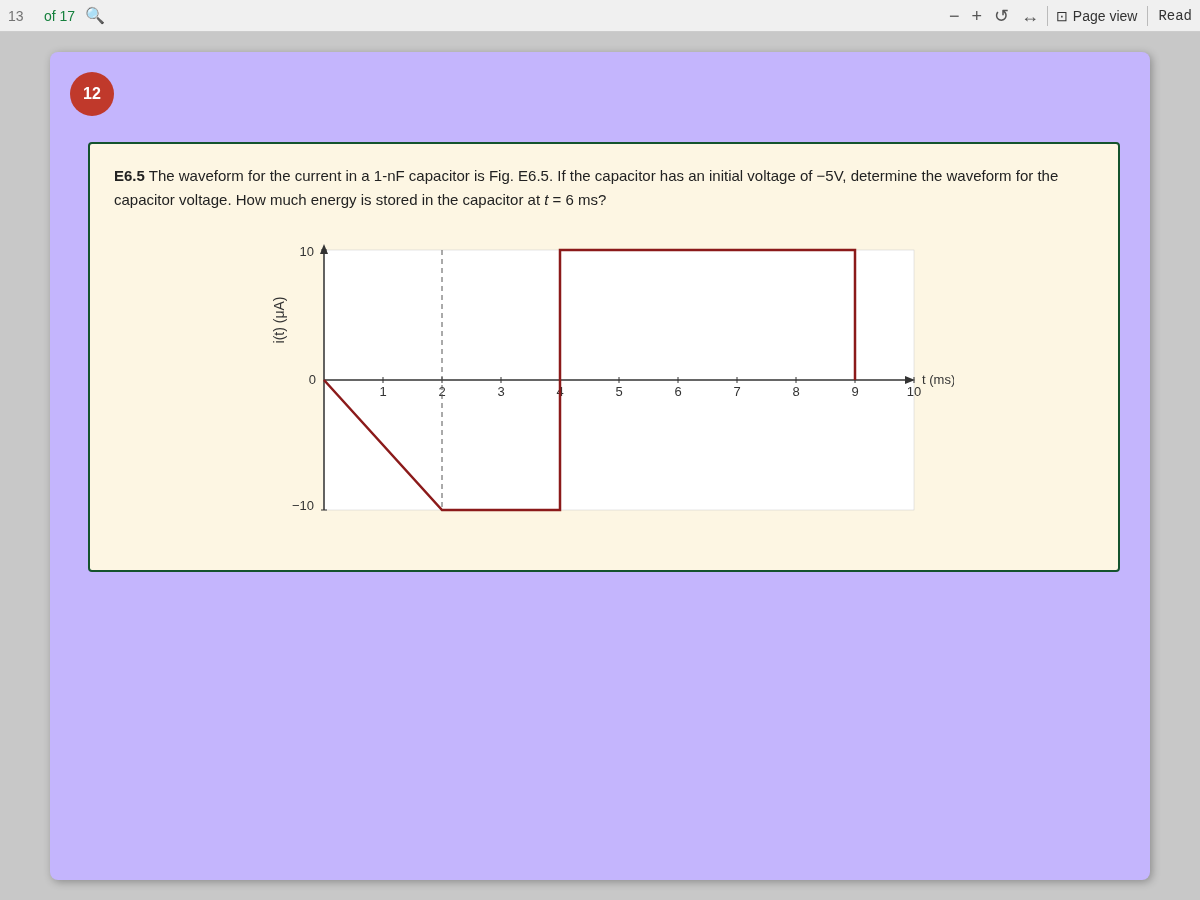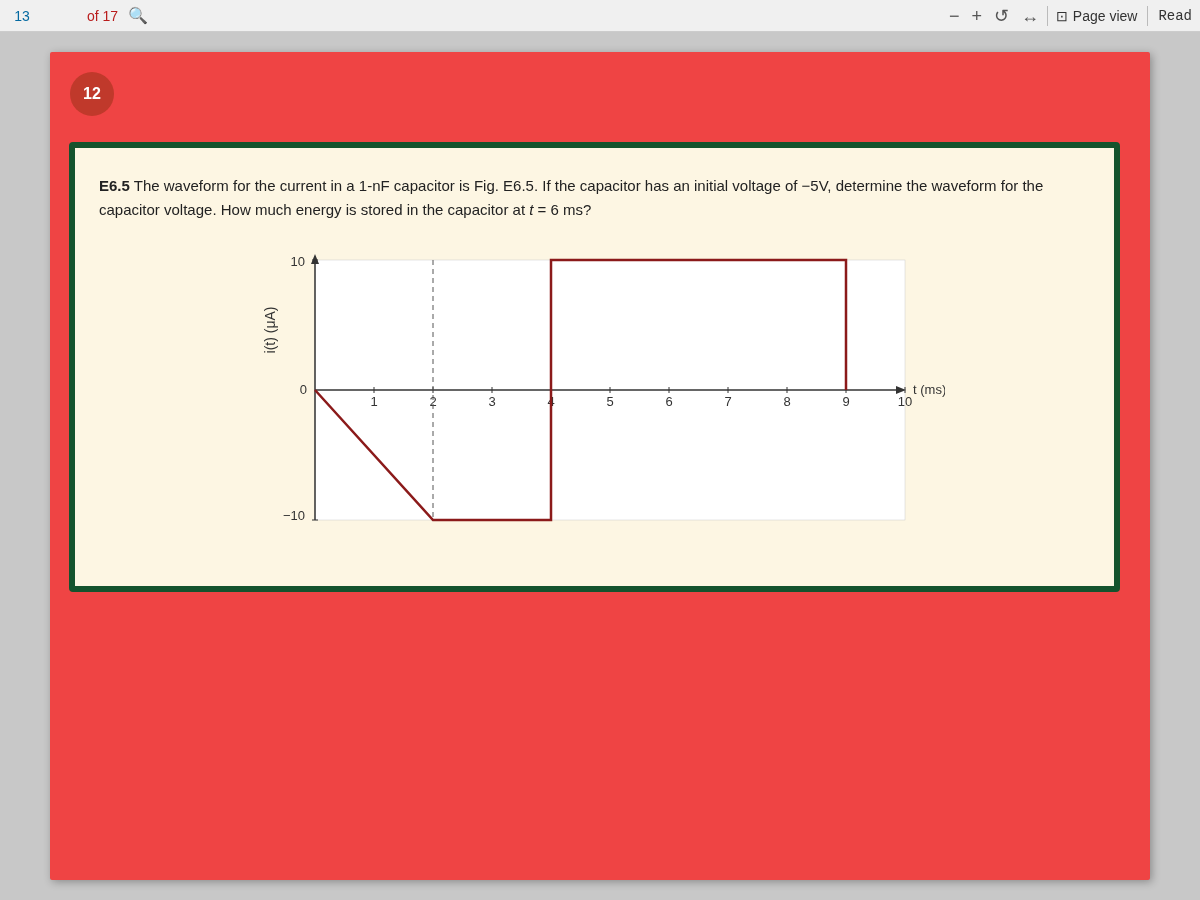--- a/index.html
+++ b/index.html
@@ -22,29 +22,28 @@
       border-bottom: 1px solid #ccc;
       display: flex;
       align-items: center;
       padding: 0 8px;
       gap: 8px;
       z-index: 10;
     }
 
     .toolbar-page-num {
       font-size: 14px;
-      color: #0369a1;
+      color: #737373;
       min-width: 28px;
-      text-align: center;
+      text-align: left;
     }
 
     .toolbar-of {
       font-size: 14px;
-      color: #b91c1c;
-      margin-left: 43px;
+      color: #15803d;
     }
 
     .toolbar-search-icon {
       font-size: 16px;
       color: #555;
       cursor: pointer;
       margin-left: 2px;
     }
 
     .toolbar-spacer { flex: 1; }
@@ -95,25 +94,25 @@
       top: 32px;
       left: 0; right: 0; bottom: 0;
       background: #c8c8c8;
       display: flex;
       justify-content: center;
       padding: 20px;
     }
 
     
     .page-card {
-      background: #ef4444;
+      background: #c4b5fd;
       width: 1100px;
       min-height: 820px;
       position: relative;
-      border-radius: 2px;
+      border-radius: 8px;
       box-shadow: 2px 2px 8px rgba(0,0,0,0.3);
       padding: 20px 30px 30px 30px;
     }
 
     
     .page-badge {
       position: absolute;
       top: 20px;
       left: 20px;
       width: 44px;
@@ -125,26 +124,26 @@
       justify-content: center;
       color: white;
       font-size: 16px;
       font-weight: bold;
     }
 
     
     .problem-box {
       position: absolute;
       top: 90px;
-      left: 19px;
+      left: 38px;
       right: 30px;
       background: #fdf6e3;
-      border: 6px solid #14532d;
+      border: 2px solid #14532d;
       border-radius: 4px;
-      padding: 26px 24px;
+      padding: 20px 24px;
     }
 
     .problem-text {
       font-size: 15px;
       line-height: 1.6;
       color: #222;
       margin-bottom: 18px;
     }
 
     .problem-text .label {

